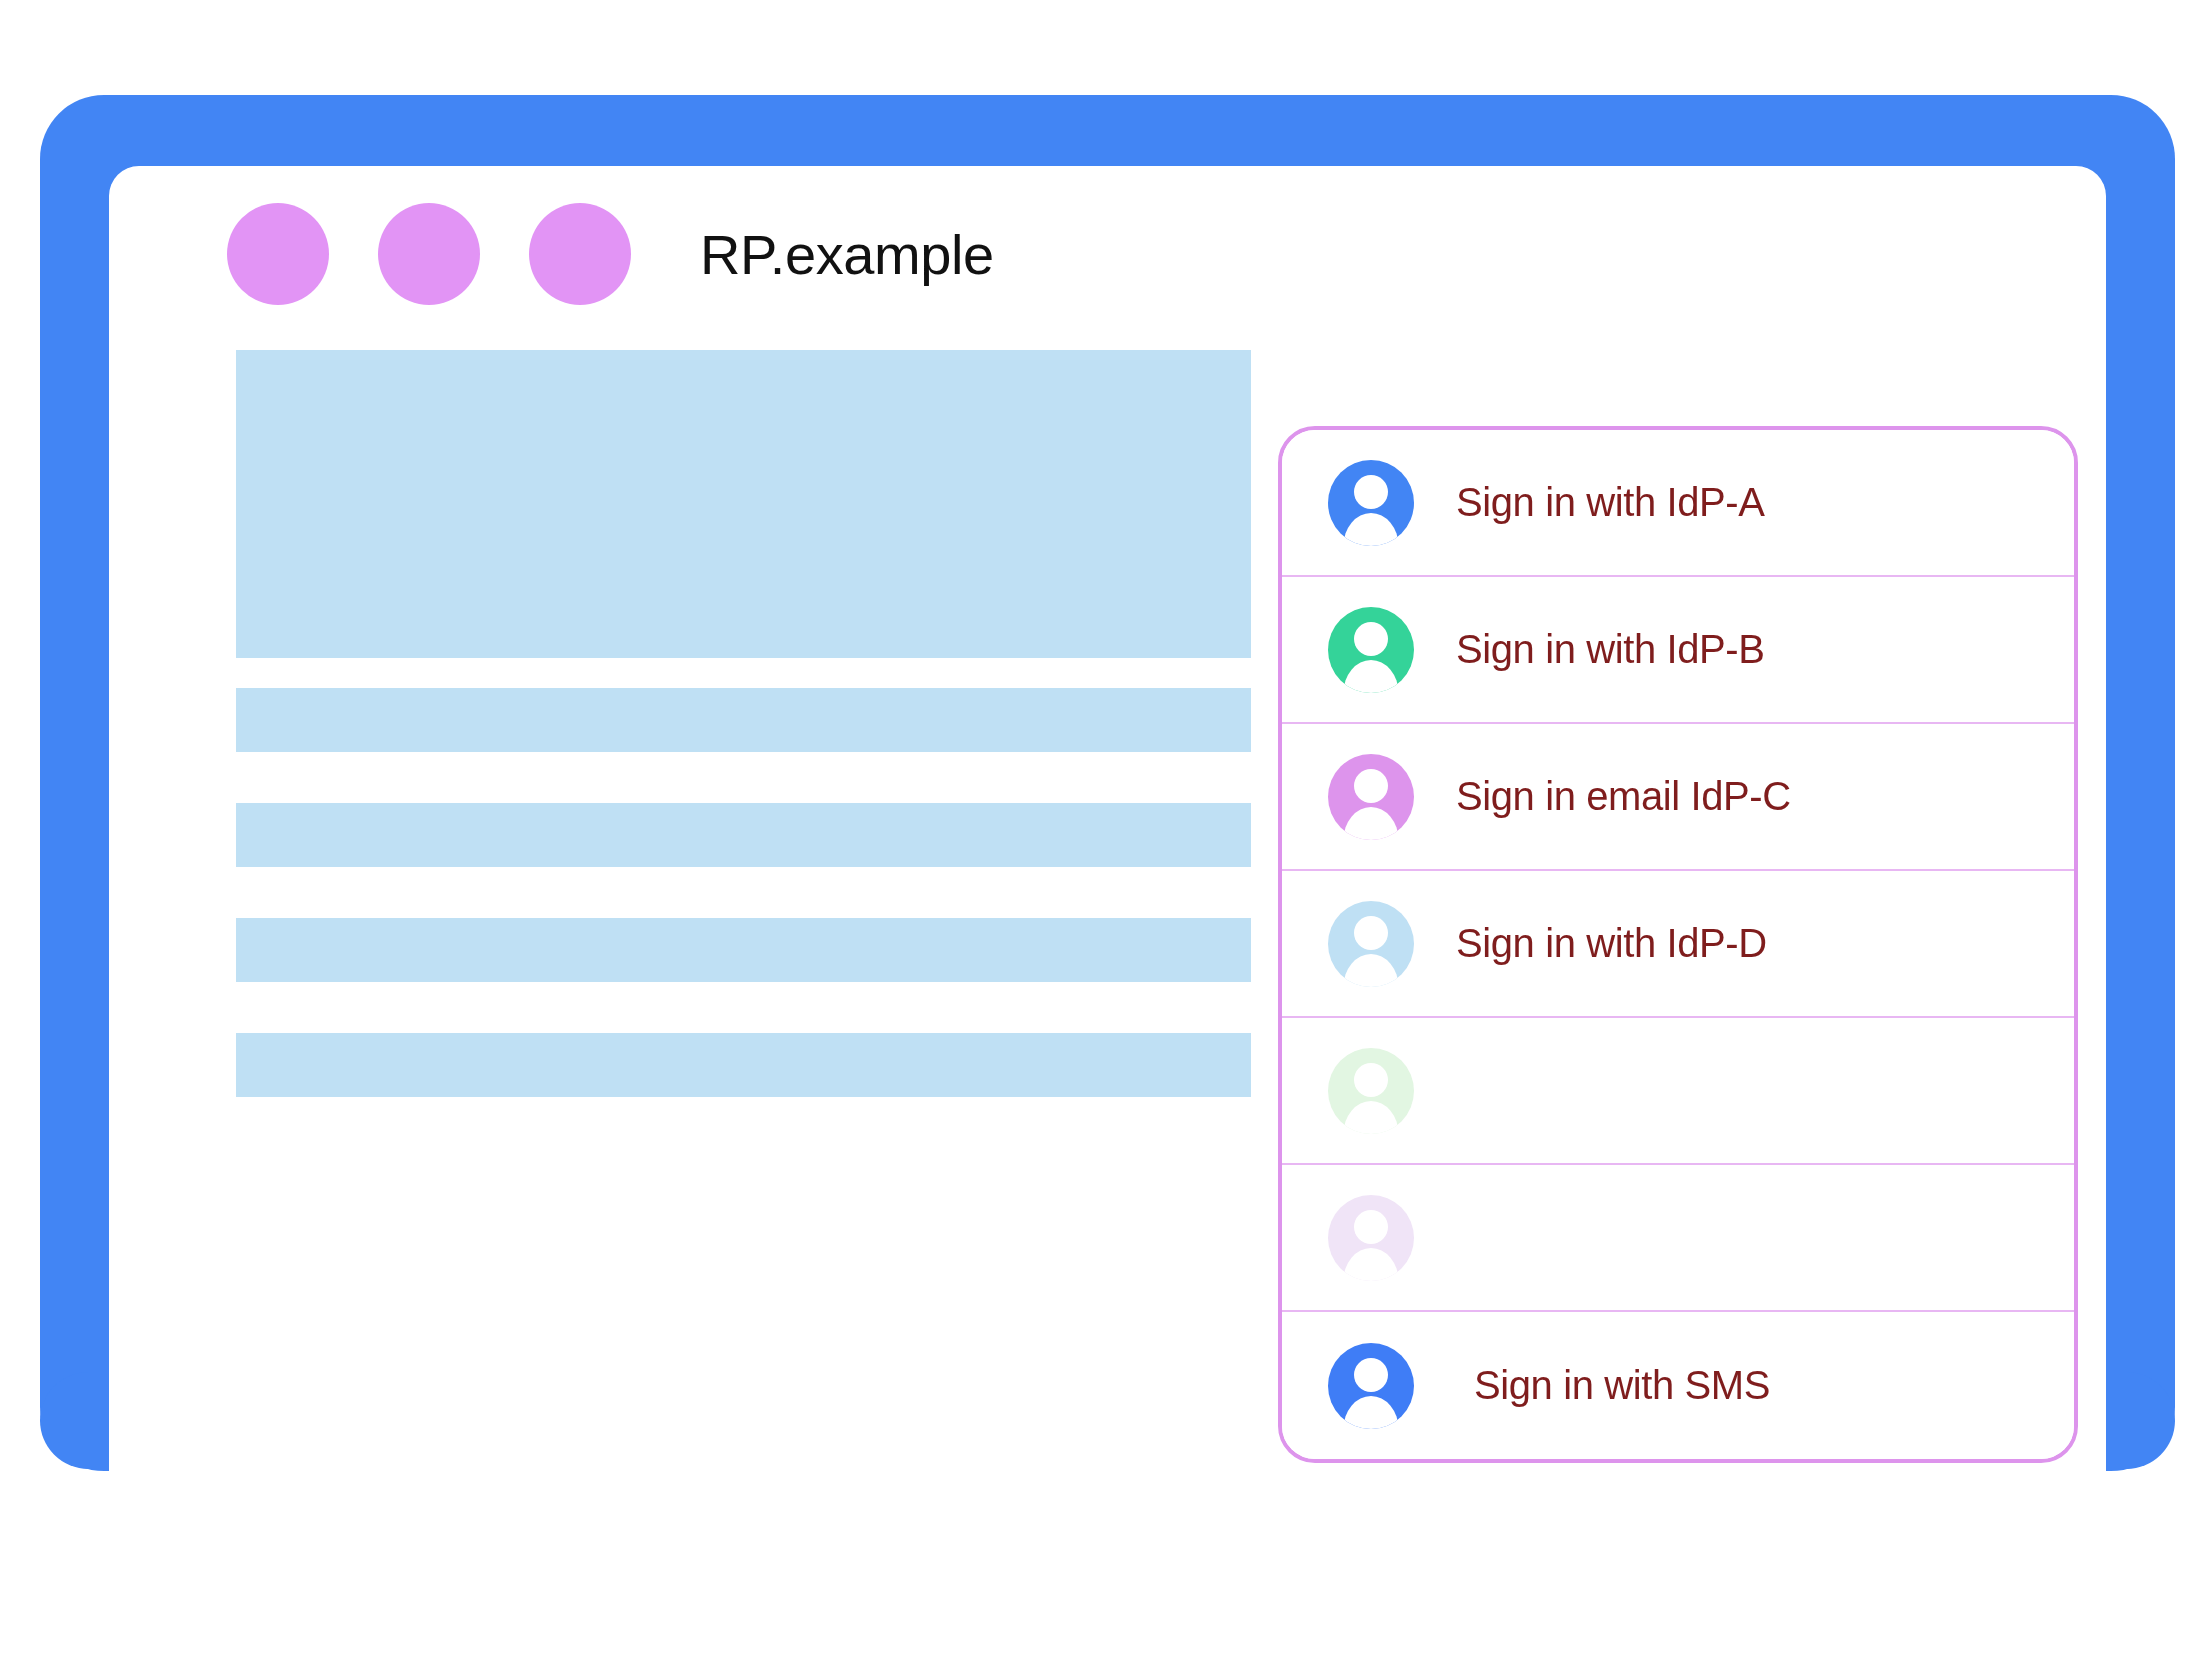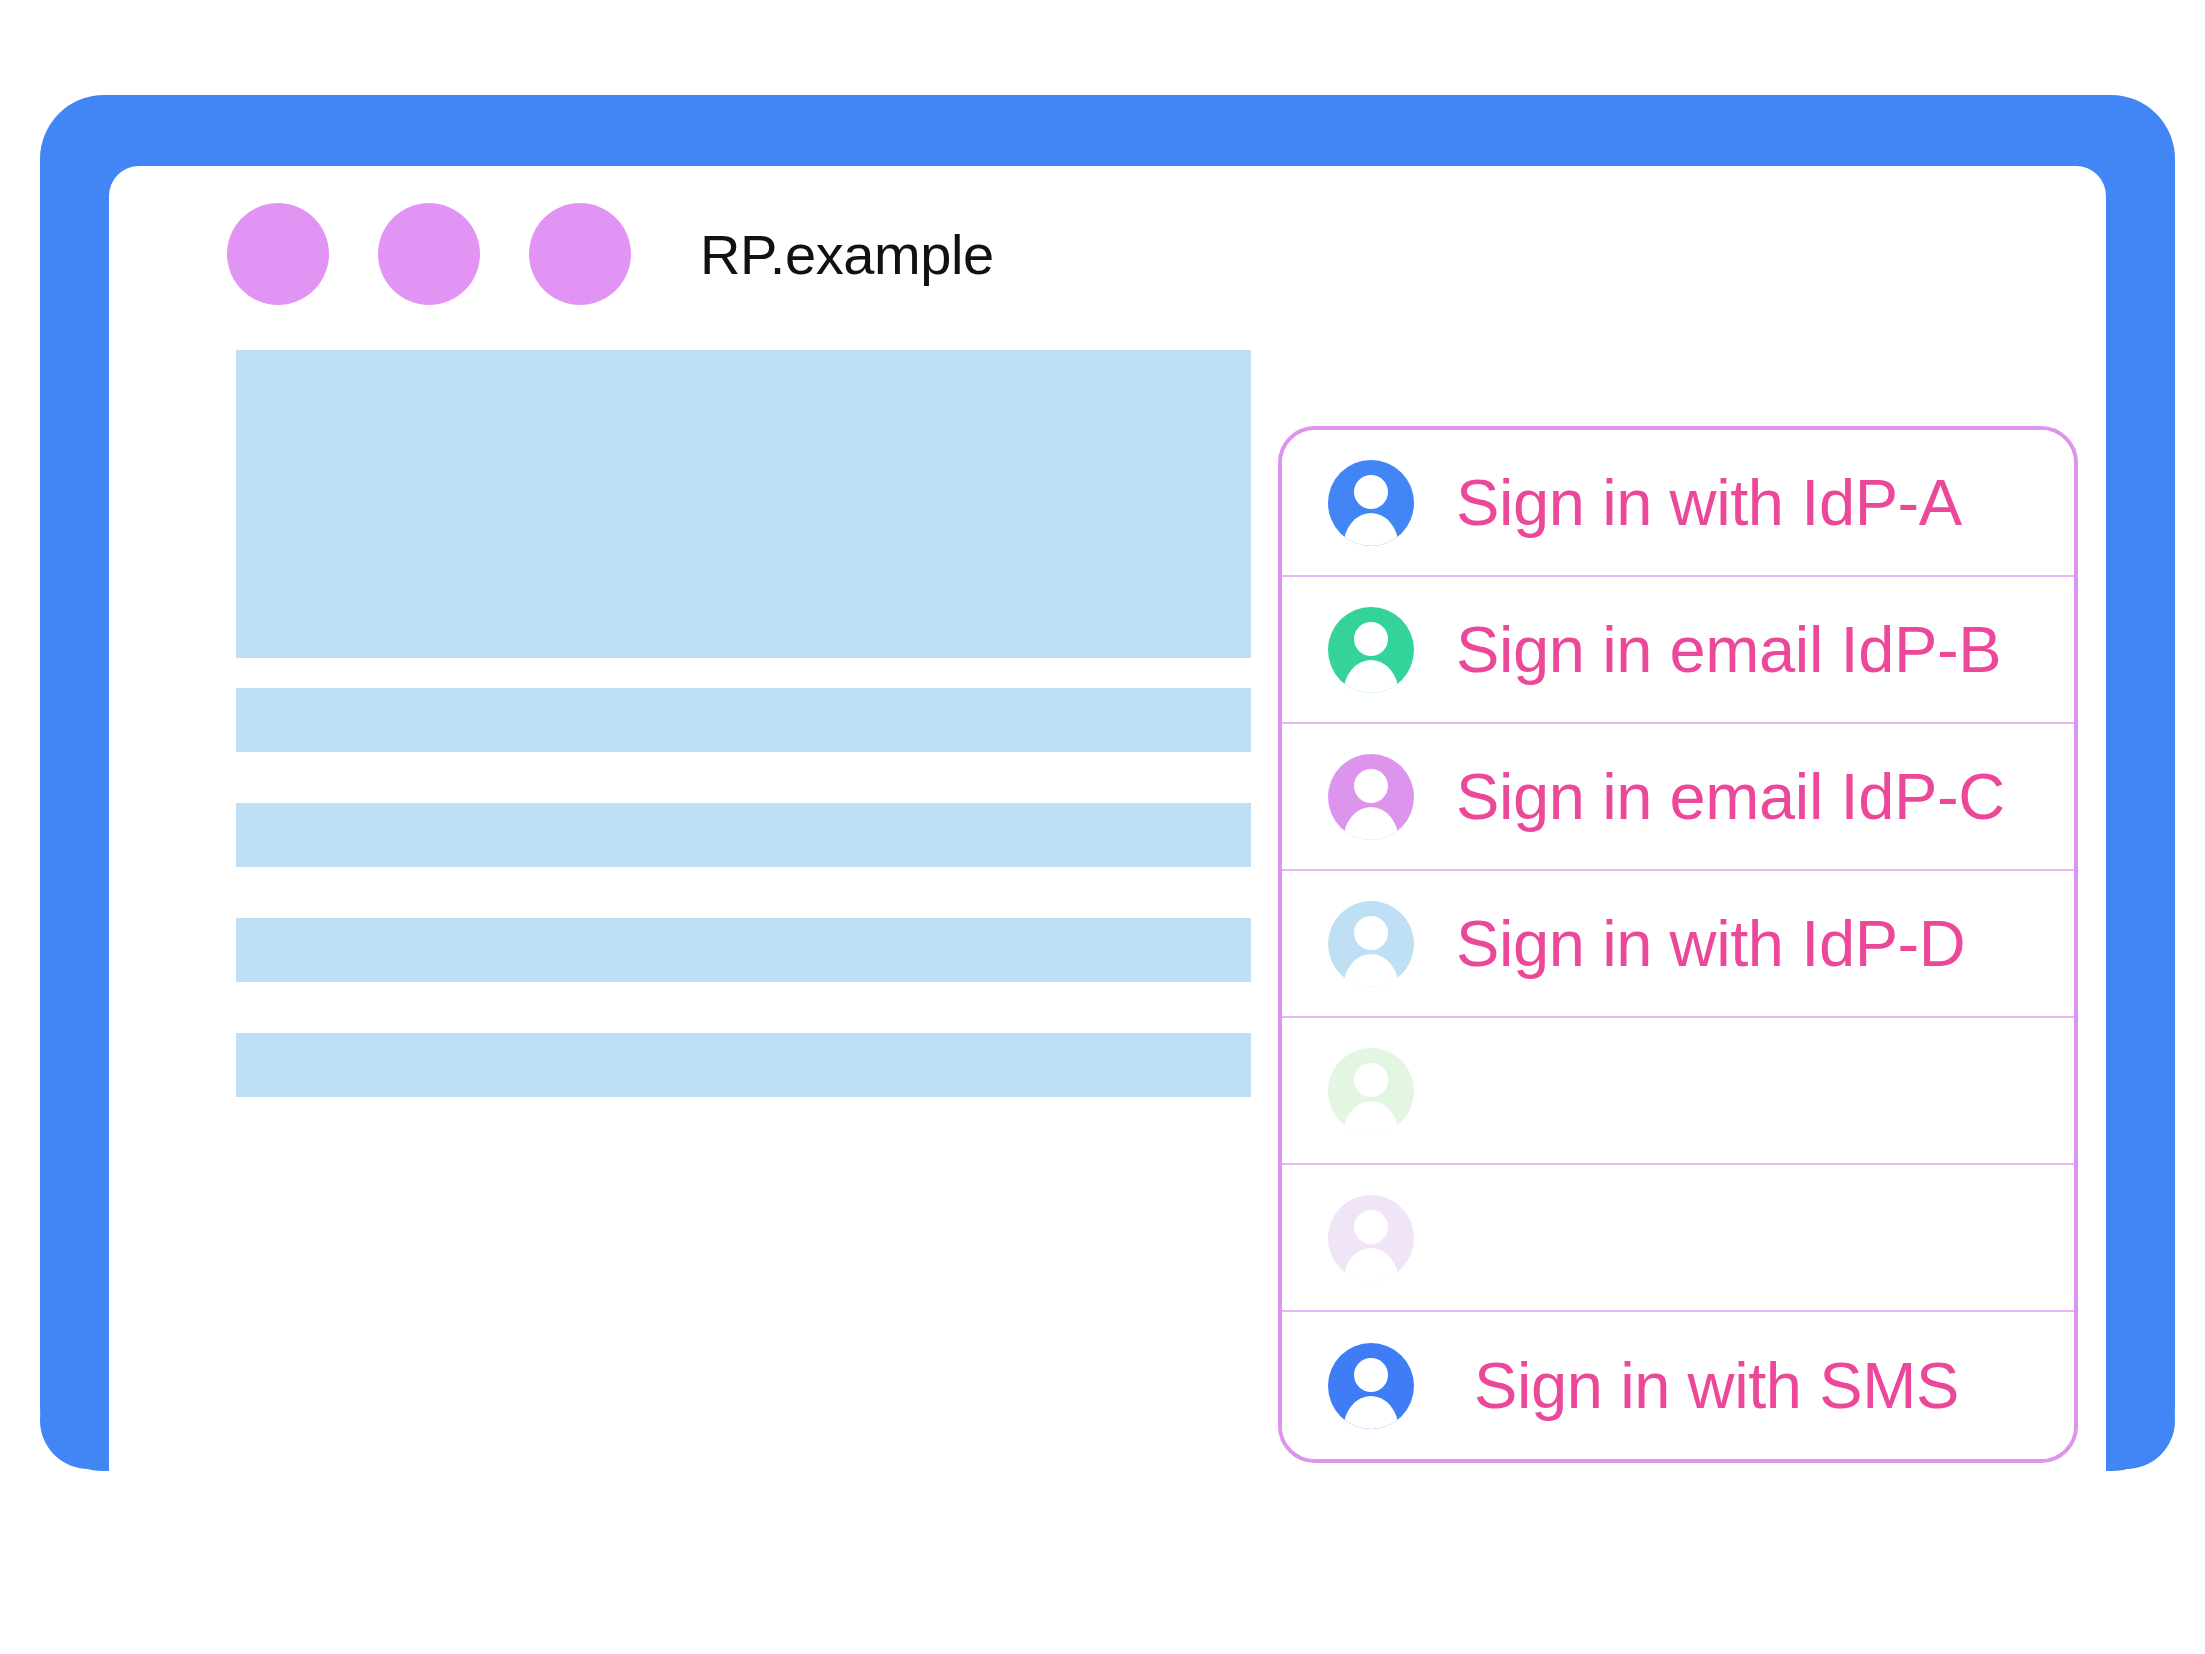--- a/index.html
+++ b/index.html
@@ -163,22 +163,22 @@
     top: 53px;
     transform: translateX(-50%);
     width: 55px;
     height: 55px;
     border-radius: 50% 50% 0 0 / 60% 60% 0 0;
     background: #ffffff;
   }
 
   .signin-label {
     margin-left: 42px;
-    font-size: 65px;
-    color: #ec4899;
+    font-size: 40px;
+    color: #7f1d1d;
     letter-spacing: -0.4px;
     white-space: nowrap;
   }
 </style>
 </head>
 <body>
 
 <div id="device">
 
   <div class="frame-body"></div>
@@ -209,21 +209,21 @@
             <div class="head"></div>
             <div class="body"></div>
           </div>
           <div class="signin-label">Sign in with IdP-A</div>
         </div>
         <div class="signin-row">
           <div class="avatar" style="background: rgb(52, 211, 153);">
             <div class="head"></div>
             <div class="body"></div>
           </div>
-          <div class="signin-label">Sign in email IdP-B</div>
+          <div class="signin-label">Sign in with IdP-B</div>
         </div>
         <div class="signin-row">
           <div class="avatar" style="background: rgb(221, 148, 236);">
             <div class="head"></div>
             <div class="body"></div>
           </div>
           <div class="signin-label">Sign in email IdP-C</div>
         </div>
         <div class="signin-row">
           <div class="avatar" style="background: rgb(191, 224, 244);">

